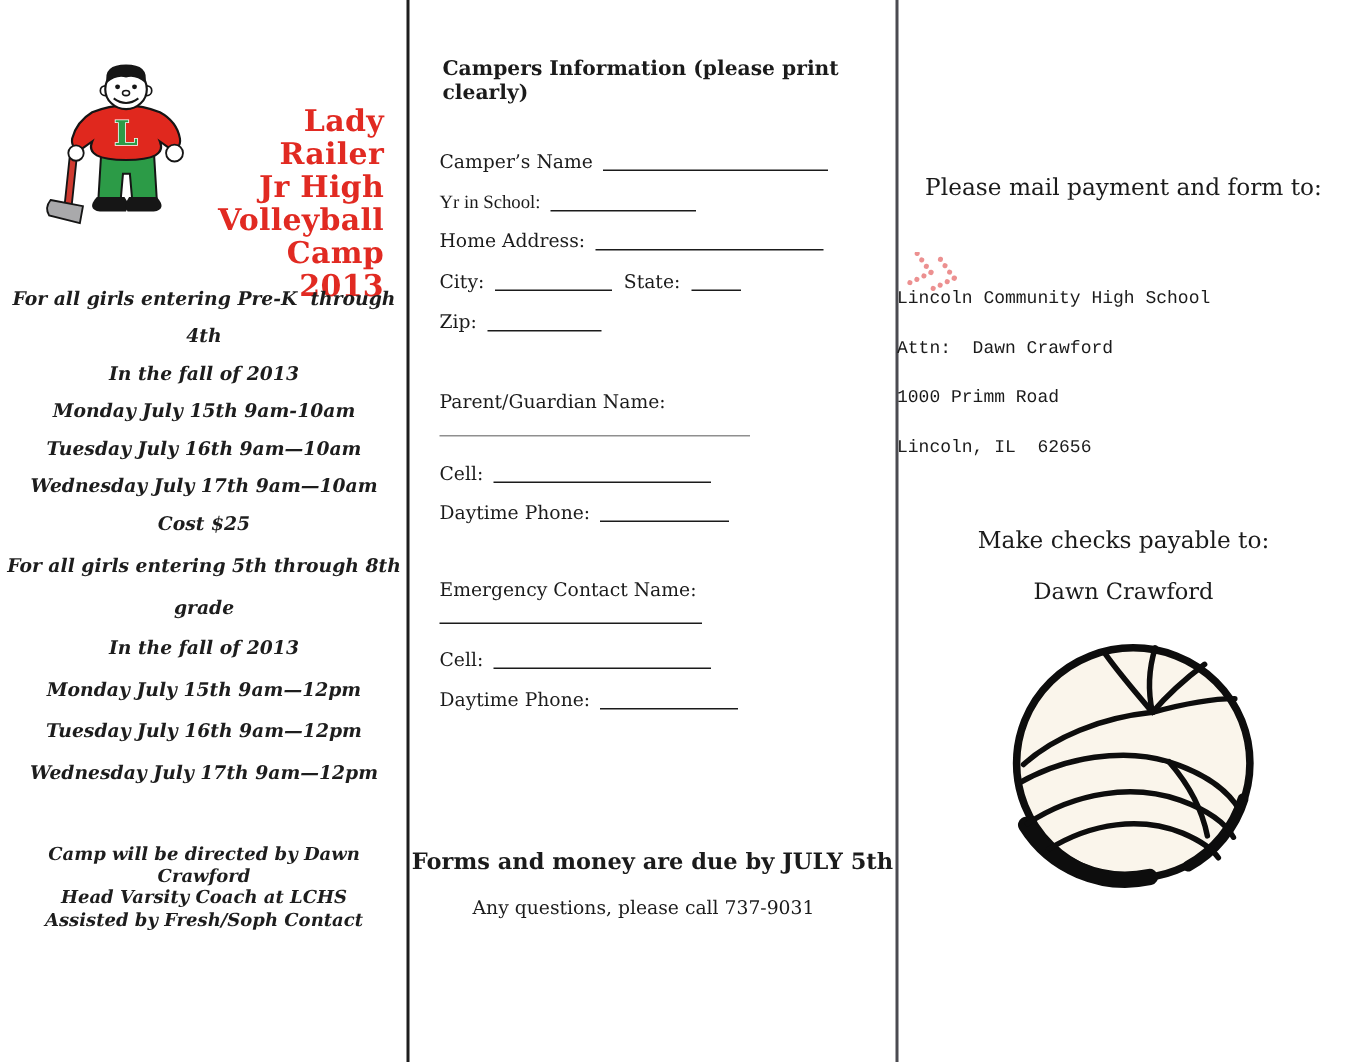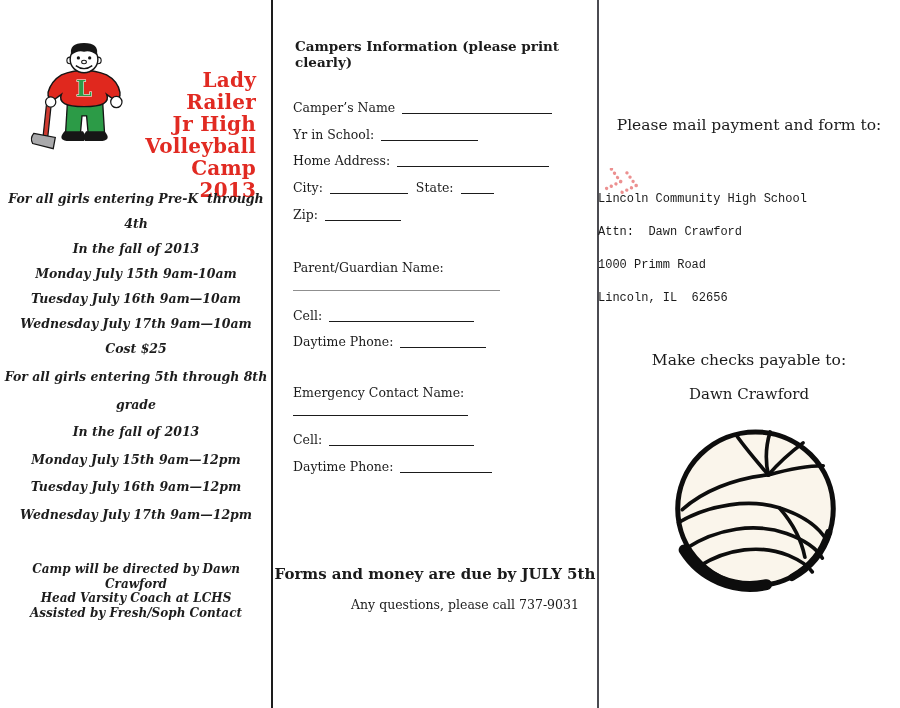--- a/index.html
+++ b/index.html
@@ -34,21 +34,21 @@
   .panel-mid .row{position:absolute;left:21px;white-space:nowrap;}
   .form-heading{position:absolute;left:23px;top:38px;font-weight:bold;font-size:13.5px;}
   .blank{
     display:inline-block;border-bottom:1.4px solid #1b1b1b;height:.95em;
     transform:translateY(2px);margin-left:7px;
   }
   .blank.bare{margin-left:0;}
   .blank.gray{border-bottom-color:#8f8f8f;}
   .gap{display:inline-block;width:8px;}
   .due-line{position:absolute;left:0;top:565px;width:326px;text-align:center;font-weight:bold;font-size:15px;}
-  .questions-line{position:absolute;left:0;top:597px;width:314px;text-align:center;font-size:12.5px;margin-left:36px;}
+  .questions-line{position:absolute;left:0;top:597px;width:314px;text-align:center;font-size:12.5px;}
 
   
   .panel-right{position:absolute;left:598px;top:0;width:302px;height:708px;}
   .mail-heading{position:absolute;left:0;top:116px;width:302px;text-align:center;font-size:15.5px;}
   .address{position:absolute;left:0;top:183px;width:302px;text-align:left;font-size:12px;line-height:33px;font-family:Liberation Mono, monospace;}
   .address .line{white-space:pre-wrap;}
   .chevrons{position:absolute;left:6px;top:168px;width:44px;height:34px;}
   .checks-heading{position:absolute;left:0;top:351px;width:302px;text-align:center;font-size:15.5px;}
   .payee{position:absolute;left:0;top:385px;width:302px;text-align:center;font-size:15px;}
   .volleyball{position:absolute;left:66px;top:418px;width:183px;height:187px;}
@@ -129,21 +129,21 @@
   </section>
 
   <section class="panel-mid">
 
     <div class="form-heading">Campers Information (please print clearly)</div>
 
     <div class="row" style="top:99px;">
       <span>Camper’s Name</span><span class="blank" style="width:150px;"></span>
     </div>
 
-    <div class="row" style="top:126px;">
+    <div class="row" style="top:126px;font-family:Liberation Serif, serif;">
       <span>Yr in School:</span><span class="blank" style="width:97px;"></span>
     </div>
 
     <div class="row" style="top:152px;">
       <span>Home Address:</span><span class="blank" style="width:152px;"></span>
     </div>
 
     <div class="row" style="top:179px;">
       <span>City:</span><span class="blank" style="width:78px;"></span><span class="gap"></span><span>State:</span><span class="blank" style="width:33px;"></span>
     </div>

